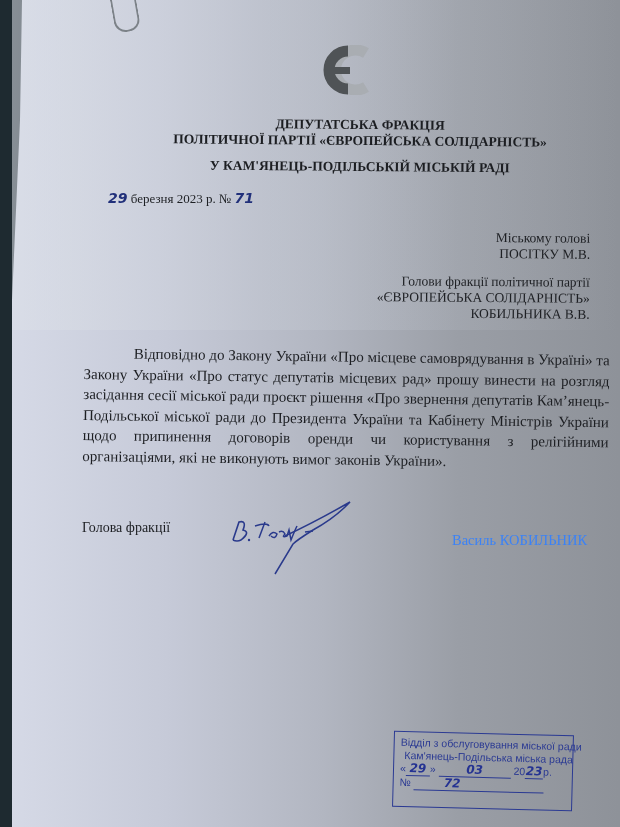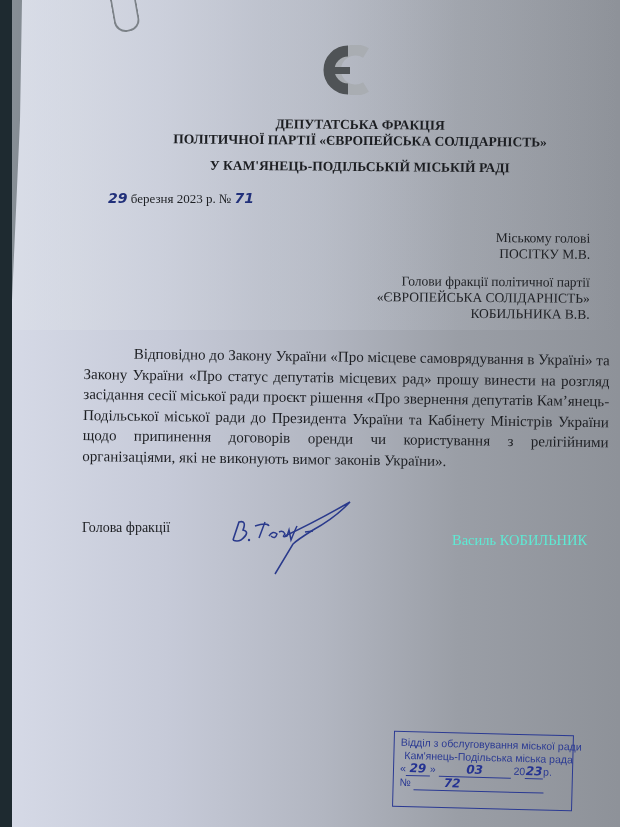--- a/index.html
+++ b/index.html
@@ -51,21 +51,21 @@
   .body-text {
     position: absolute; left: 84px; top: 343px; width: 526px;
     font-size: 15px; color: #1d1f23; line-height: 20.5px; text-align: justify;
     transform: rotate(0.8deg); transform-origin: left top;
   }
   .body-text p { margin: 0; text-indent: 50px; }
   .sig-label {
     position: absolute; left: 82px; top: 520px; font-size: 14px; color: #1d1f23;
   }
   .sig-name {
-    position: absolute; left: 452px; top: 532px; font-size: 14.5px; color: #5eead4;
+    position: absolute; left: 452px; top: 532px; font-size: 14.5px; color: #3b82f6;
   }
   .signature {
     position: absolute; left: 225px; top: 500px; width: 130px; height: 75px;
   }
   .stamp {
     position: absolute; left: 393px; top: 733px; width: 180px; height: 76px;
     border: 1.5px solid #2b3a93; color: #2b3a93;
     font-family: "Liberation Sans", sans-serif; font-size: 10.5px; line-height: 13px;
     padding: 4px 6px; box-sizing: border-box;
     transform: rotate(1.5deg);

